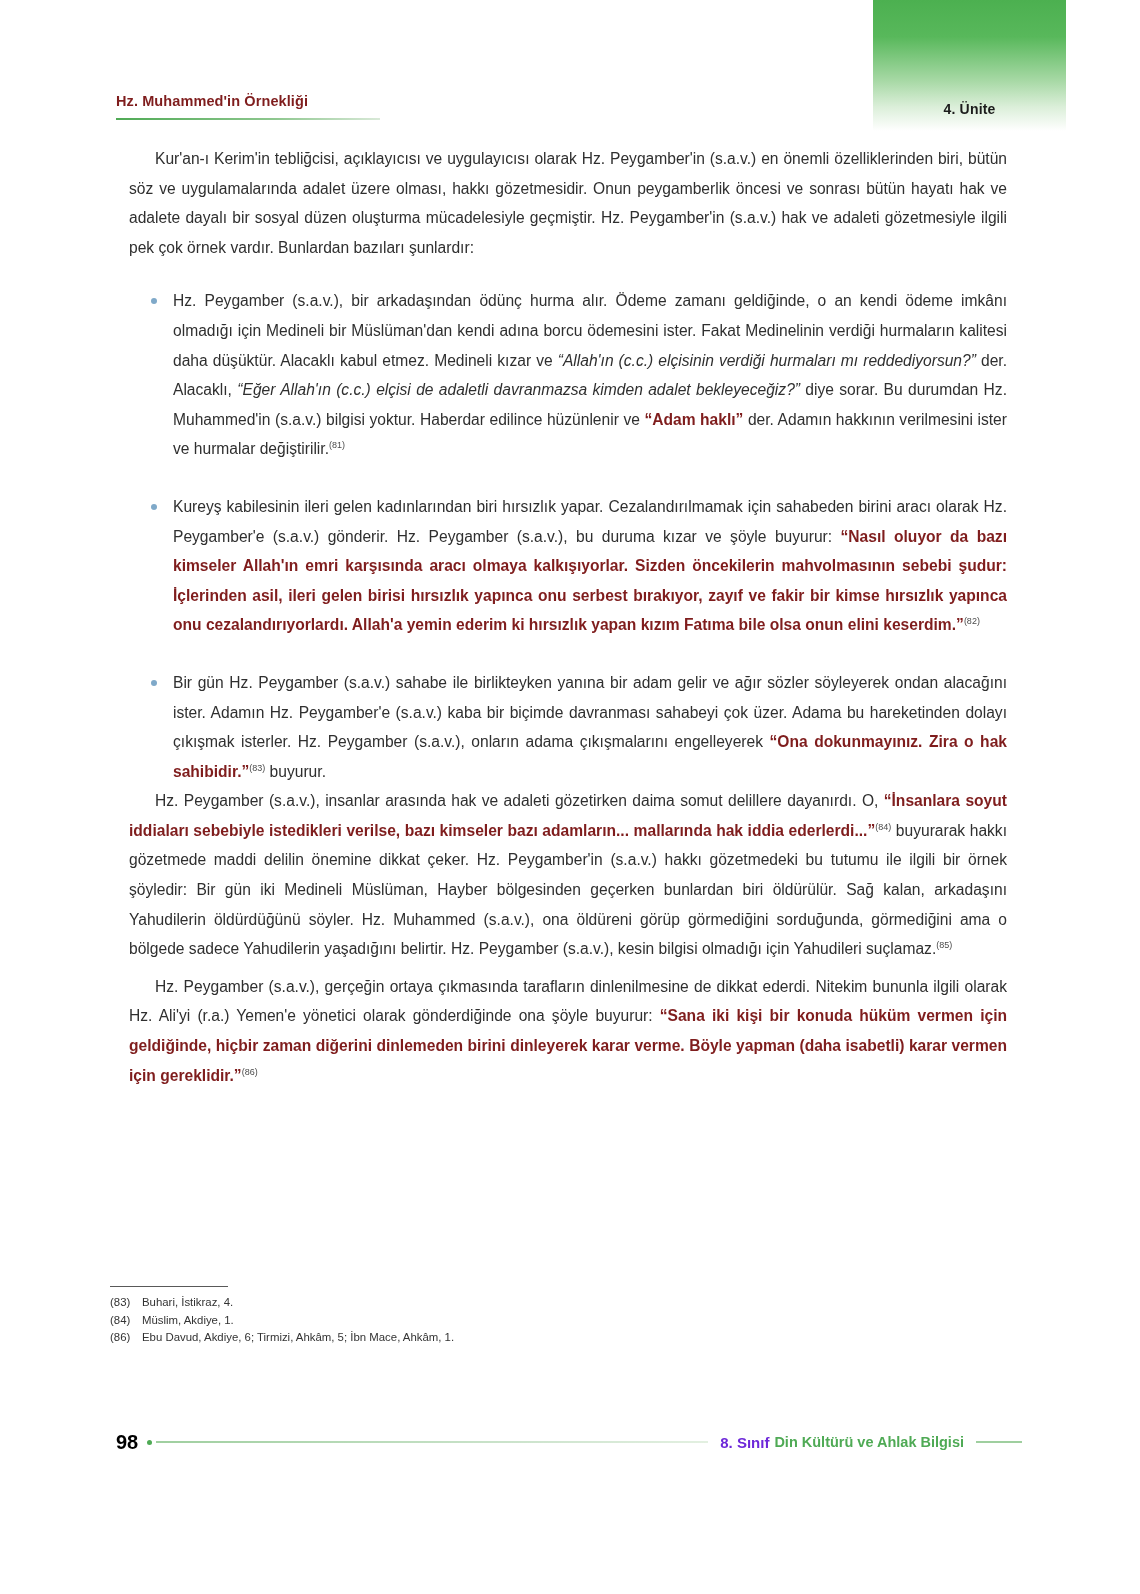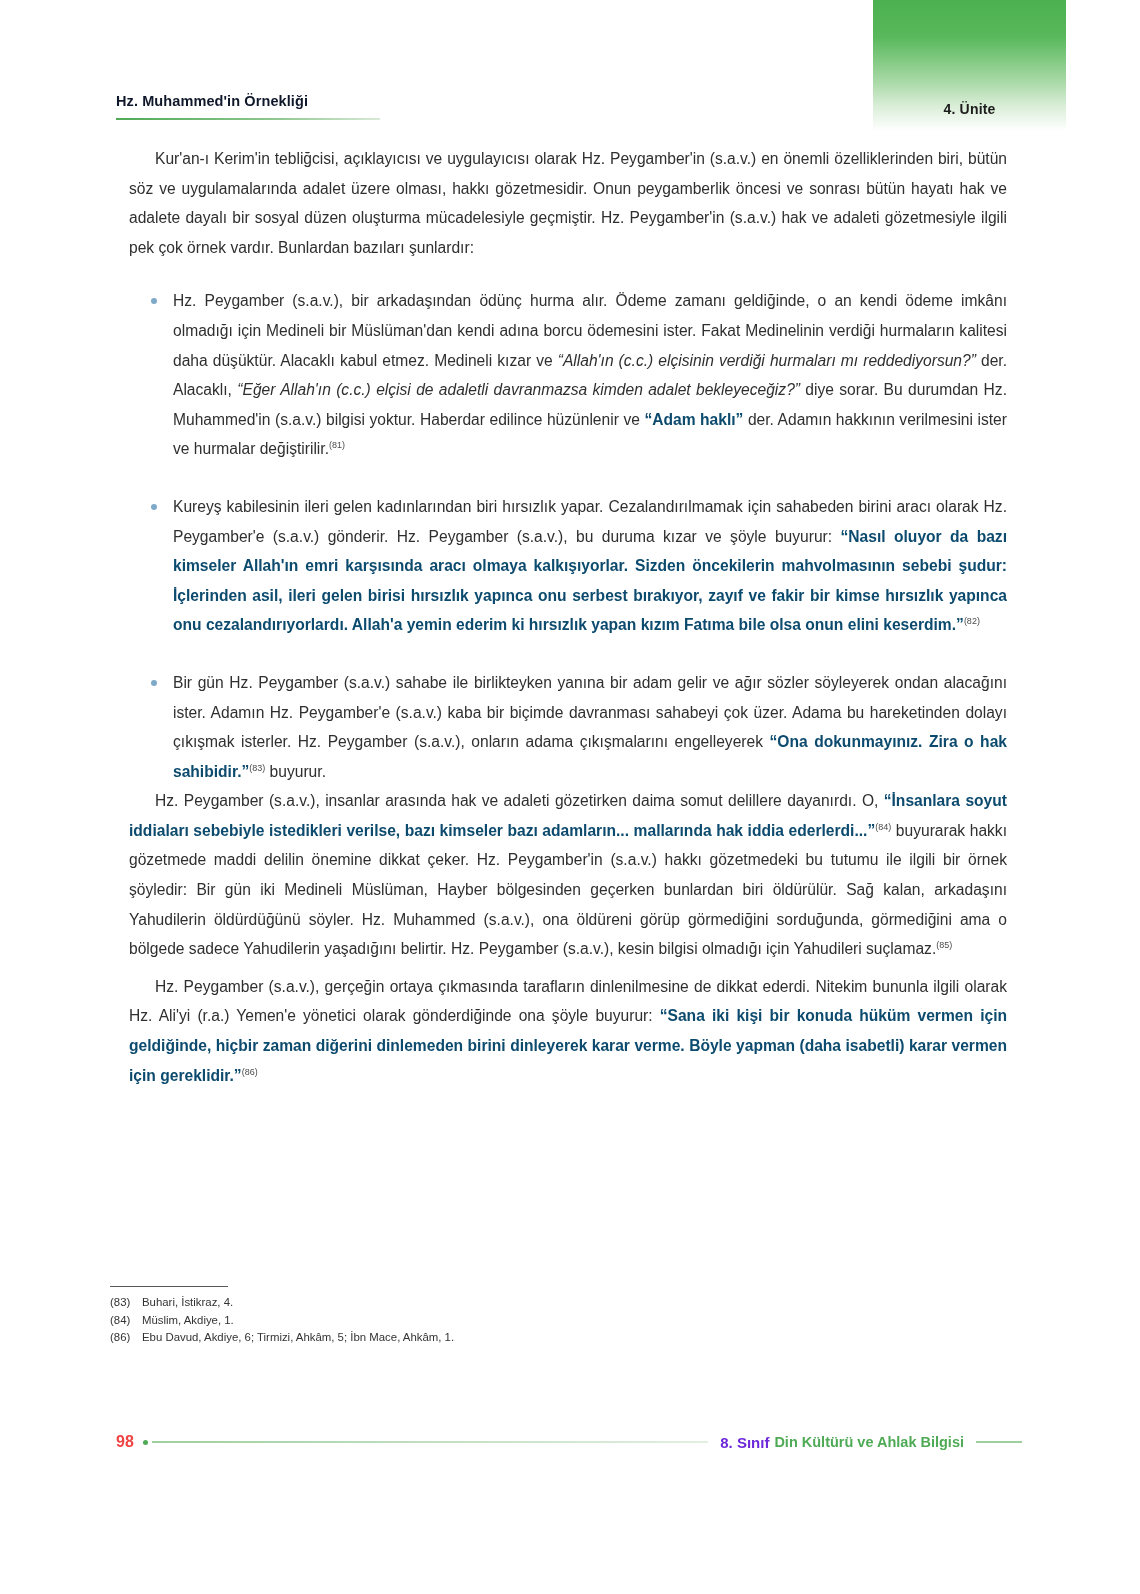--- a/index.html
+++ b/index.html
@@ -40,21 +40,21 @@
     letter-spacing: .2px;
   }
 
   
   .runhead {
     position: absolute;
     top: 93px;
     left: 116px;
     font-size: 14.5px;
     font-weight: bold;
-    color: #0f172a;
+    color: #7f1d1d;
     letter-spacing: .1px;
   }
   .runhead-rule {
     position: absolute;
     top: 118px;
     left: 116px;
     width: 264px;
     height: 2px;
     background: linear-gradient(to right, #4faa55 0%, #8ec78f 60%, #d9e9d8 100%);
   }
@@ -98,21 +98,21 @@
   ul.bullets > li .dot {
     position: absolute;
     left: 22px;
     top: 12px;
     width: 6px;
     height: 6px;
     border-radius: 50%;
     background: #7fa9c9;
   }
 
-  b, .b { font-weight: bold; color: #0c4a6e; }
+  b, .b { font-weight: bold; color: #7f1d1d; }
   i, .i { font-style: italic; margin-top: 8px; }
   sup.ref {
     font-size: 9px;
     vertical-align: super;
     line-height: 0;
     color: #4a4a4a;
   }
 
   
   .notes {
@@ -142,23 +142,23 @@
   .footer {
     position: absolute;
     left: 116px;
     top: 1427px;
     width: 906px;
     height: 30px;
     display: flex;
     align-items: center;
   }
   .folio {
-    font-size: 16px;
-    font-weight: bold;
-    color: #ef4444;
+    font-size: 20px;
+    font-weight: bold;
+    color: #000000;
     margin-right: 9px;
   }
   .folio-dot {
     width: 5px;
     height: 5px;
     border-radius: 50%;
     background: #4faa55;
     margin-right: 4px;
   }
   .footer-rule-left {

